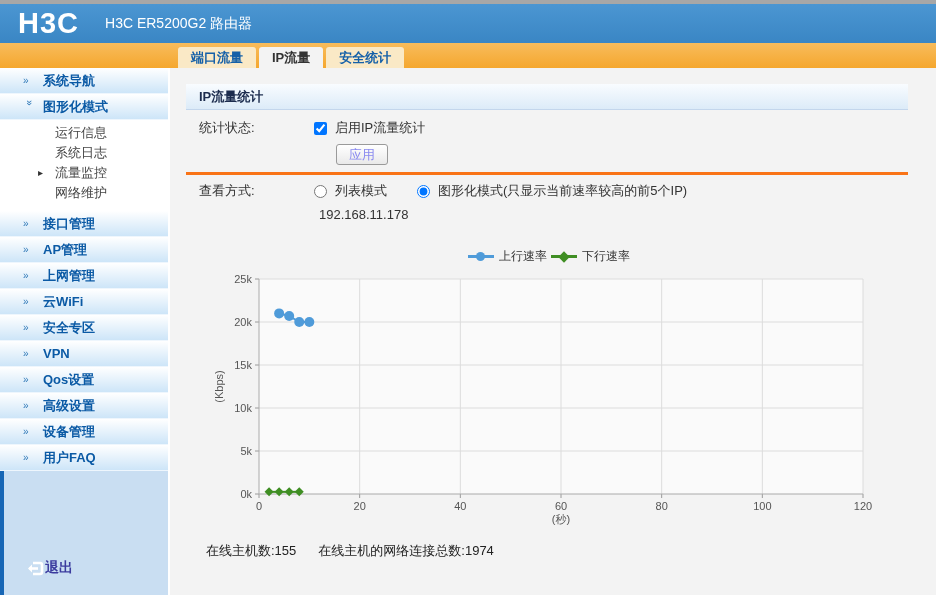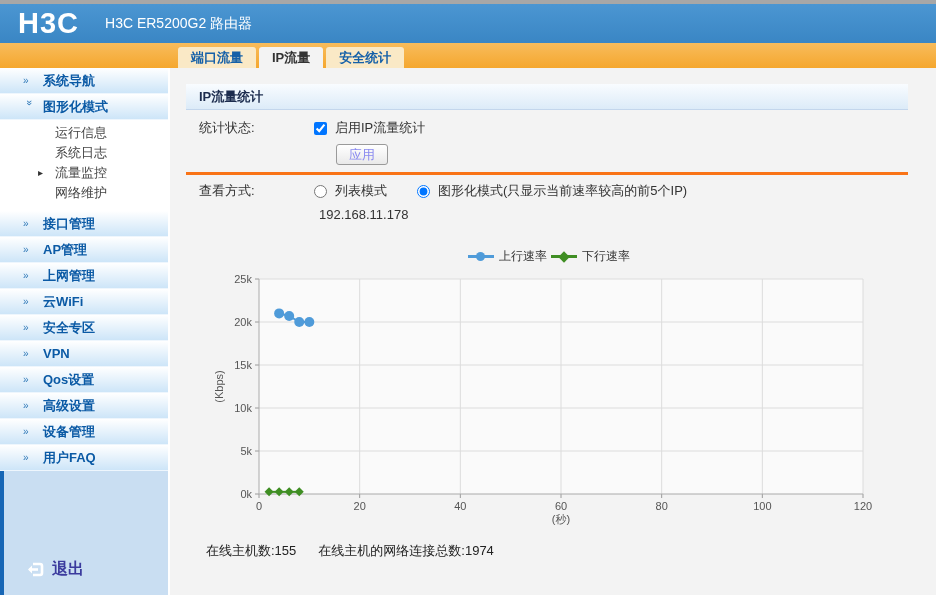--- a/index.html
+++ b/index.html
@@ -16,21 +16,21 @@
   .sidebar{width:170px;flex:none;background:#c9def2;border-right:2px solid #fff;box-sizing:border-box;display:flex;flex-direction:column;}
   .nav{background:#fff;}
   .group{height:25px;display:flex;align-items:center;background:linear-gradient(#ffffff,#cde5f8);border-bottom:1px solid #eef6fd;cursor:pointer;}
   .arrow{color:#2f79b8;font-size:10px;margin-left:23px;width:13px;flex:none;}
   .arrow.down{transform:rotate(90deg);}
   .glabel{color:#0b5aa5;font-size:13px;font-weight:bold;margin-left:7px;white-space:nowrap;}
   .submenu{background:#fff;padding:3px 0 8px;}
   .subitem{height:20px;line-height:20px;font-size:13px;color:#444;padding-left:55px;position:relative;cursor:pointer;white-space:nowrap;}
   .subcursor{position:absolute;left:38px;top:0;color:#333;font-size:10px;}
   .lower{flex:1;background:#c9def2;border-left:4px solid #1766b5;position:relative;}
-  .logout{position:absolute;top:88px;left:22px;display:flex;align-items:center;gap:8px;color:#3b3b9e;font-weight:bold;font-size:16px;cursor:pointer;}
+  .logout{position:absolute;top:88px;left:22px;display:flex;align-items:center;gap:1px;color:#3b3b9e;font-weight:bold;font-size:14px;cursor:pointer;}
   .content{flex:1;padding:16px 0 0 16px;box-sizing:border-box;font-size:13px;color:#333;}
   .panel{width:722px;}
   .panel-h{height:25px;line-height:25px;background:linear-gradient(#f9fcff,#dcebf8);border-bottom:1px solid #c3d6ec;font-size:13px;font-weight:bold;color:#1c2c4e;padding-left:13px;}
   .row1{padding:9px 0 6px;border-bottom:3px solid #f97316;}
   .row2{padding:7px 0 2px;}
   .row3{padding:3px 0 6px;}
   .frow{display:flex;align-items:flex-start;}
   .flabel{width:115px;padding-left:13px;flex:none;}
   .ctrl{display:flex;align-items:center;flex-wrap:wrap;}
   input[type=checkbox],input[type=radio]{margin:0 8px 0 0;vertical-align:middle;}

